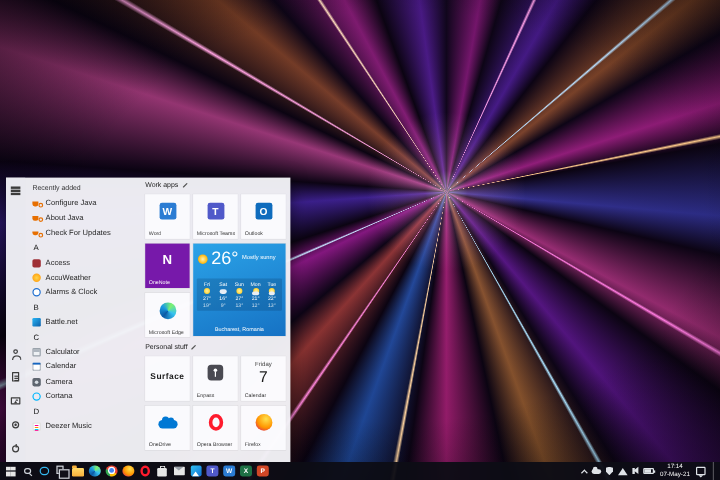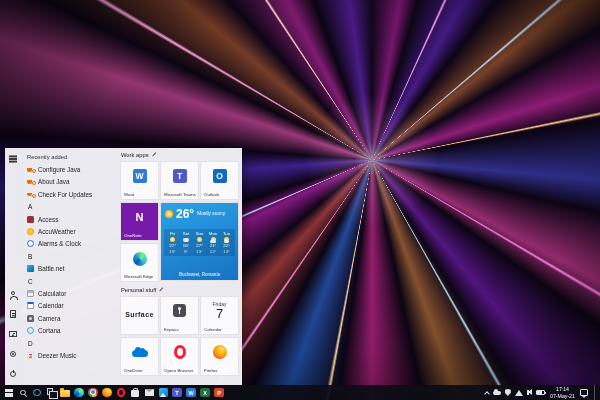--- a/index.html
+++ b/index.html
@@ -78,21 +78,21 @@
   .t-label{position:absolute;left:3px;bottom:2px;font-size:4.4px;color:#333;white-space:nowrap;overflow:hidden;max-width:33px}
   .logo-sq{display:flex;width:14px;height:14px;border-radius:2px;color:#fff;font-weight:bold;font-size:8.5px;align-items:center;justify-content:center;margin:7px auto 0}
   .tile-onenote{background:#7719aa}
   .tile-onenote .t-label{color:#fff}
   .onenote-letter{display:block;text-align:center;font-size:11px;font-weight:bold;color:#fff;margin-top:8px}
   .edge-logo{display:block;width:14px;height:14px;border-radius:50%;margin:8px auto 0;
     background:conic-gradient(from 220deg,#0c59a4,#1b9de2 90deg,#7df26f 170deg,#35c1f1 260deg,#0c59a4 360deg)}
   .tile-weather{background:linear-gradient(160deg,#2ba3e8,#1672c4);color:#fff}
   .w-top{display:flex;align-items:center;gap:3px;padding:4px 4px 0}
   .w-sun{width:8px;height:8px;border-radius:50%;background:radial-gradient(#fff3b0,#ffb300 70%);flex:none}
-  .w-temp{font-size:12px;font-weight:bold}
+  .w-temp{font-size:15px;font-weight:normal}
   .w-cond{font-size:4.8px;line-height:1.1}
   .w-days{display:flex;justify-content:space-between;margin:8px 3px 0;padding:2px 2px;background:rgba(0,25,60,.18);border-radius:1px}
   .w-day{display:flex;flex-direction:column;align-items:center;gap:1px;font-size:4.3px;width:13px}
   .w-lo{opacity:.75}
   .wi{width:5px;height:5px;position:relative}
   .wi-sun{border-radius:50%;background:radial-gradient(#fff1a0,#ffc400)}
   .wi-rain{width:6px;height:3.5px;margin-top:1px;background:#e8eef5;border-radius:2px}
   .wi-partly{border-radius:50%;background:radial-gradient(#fff1a0,#ffc400)}
   .wi-partly::after{content:"";position:absolute;left:-.5px;bottom:-.5px;width:5.5px;height:2.8px;background:#e8eef5;border-radius:2px}
   .w-loc{position:absolute;bottom:3px;left:0;width:100%;text-align:center;font-size:4.5px;color:#fff}

